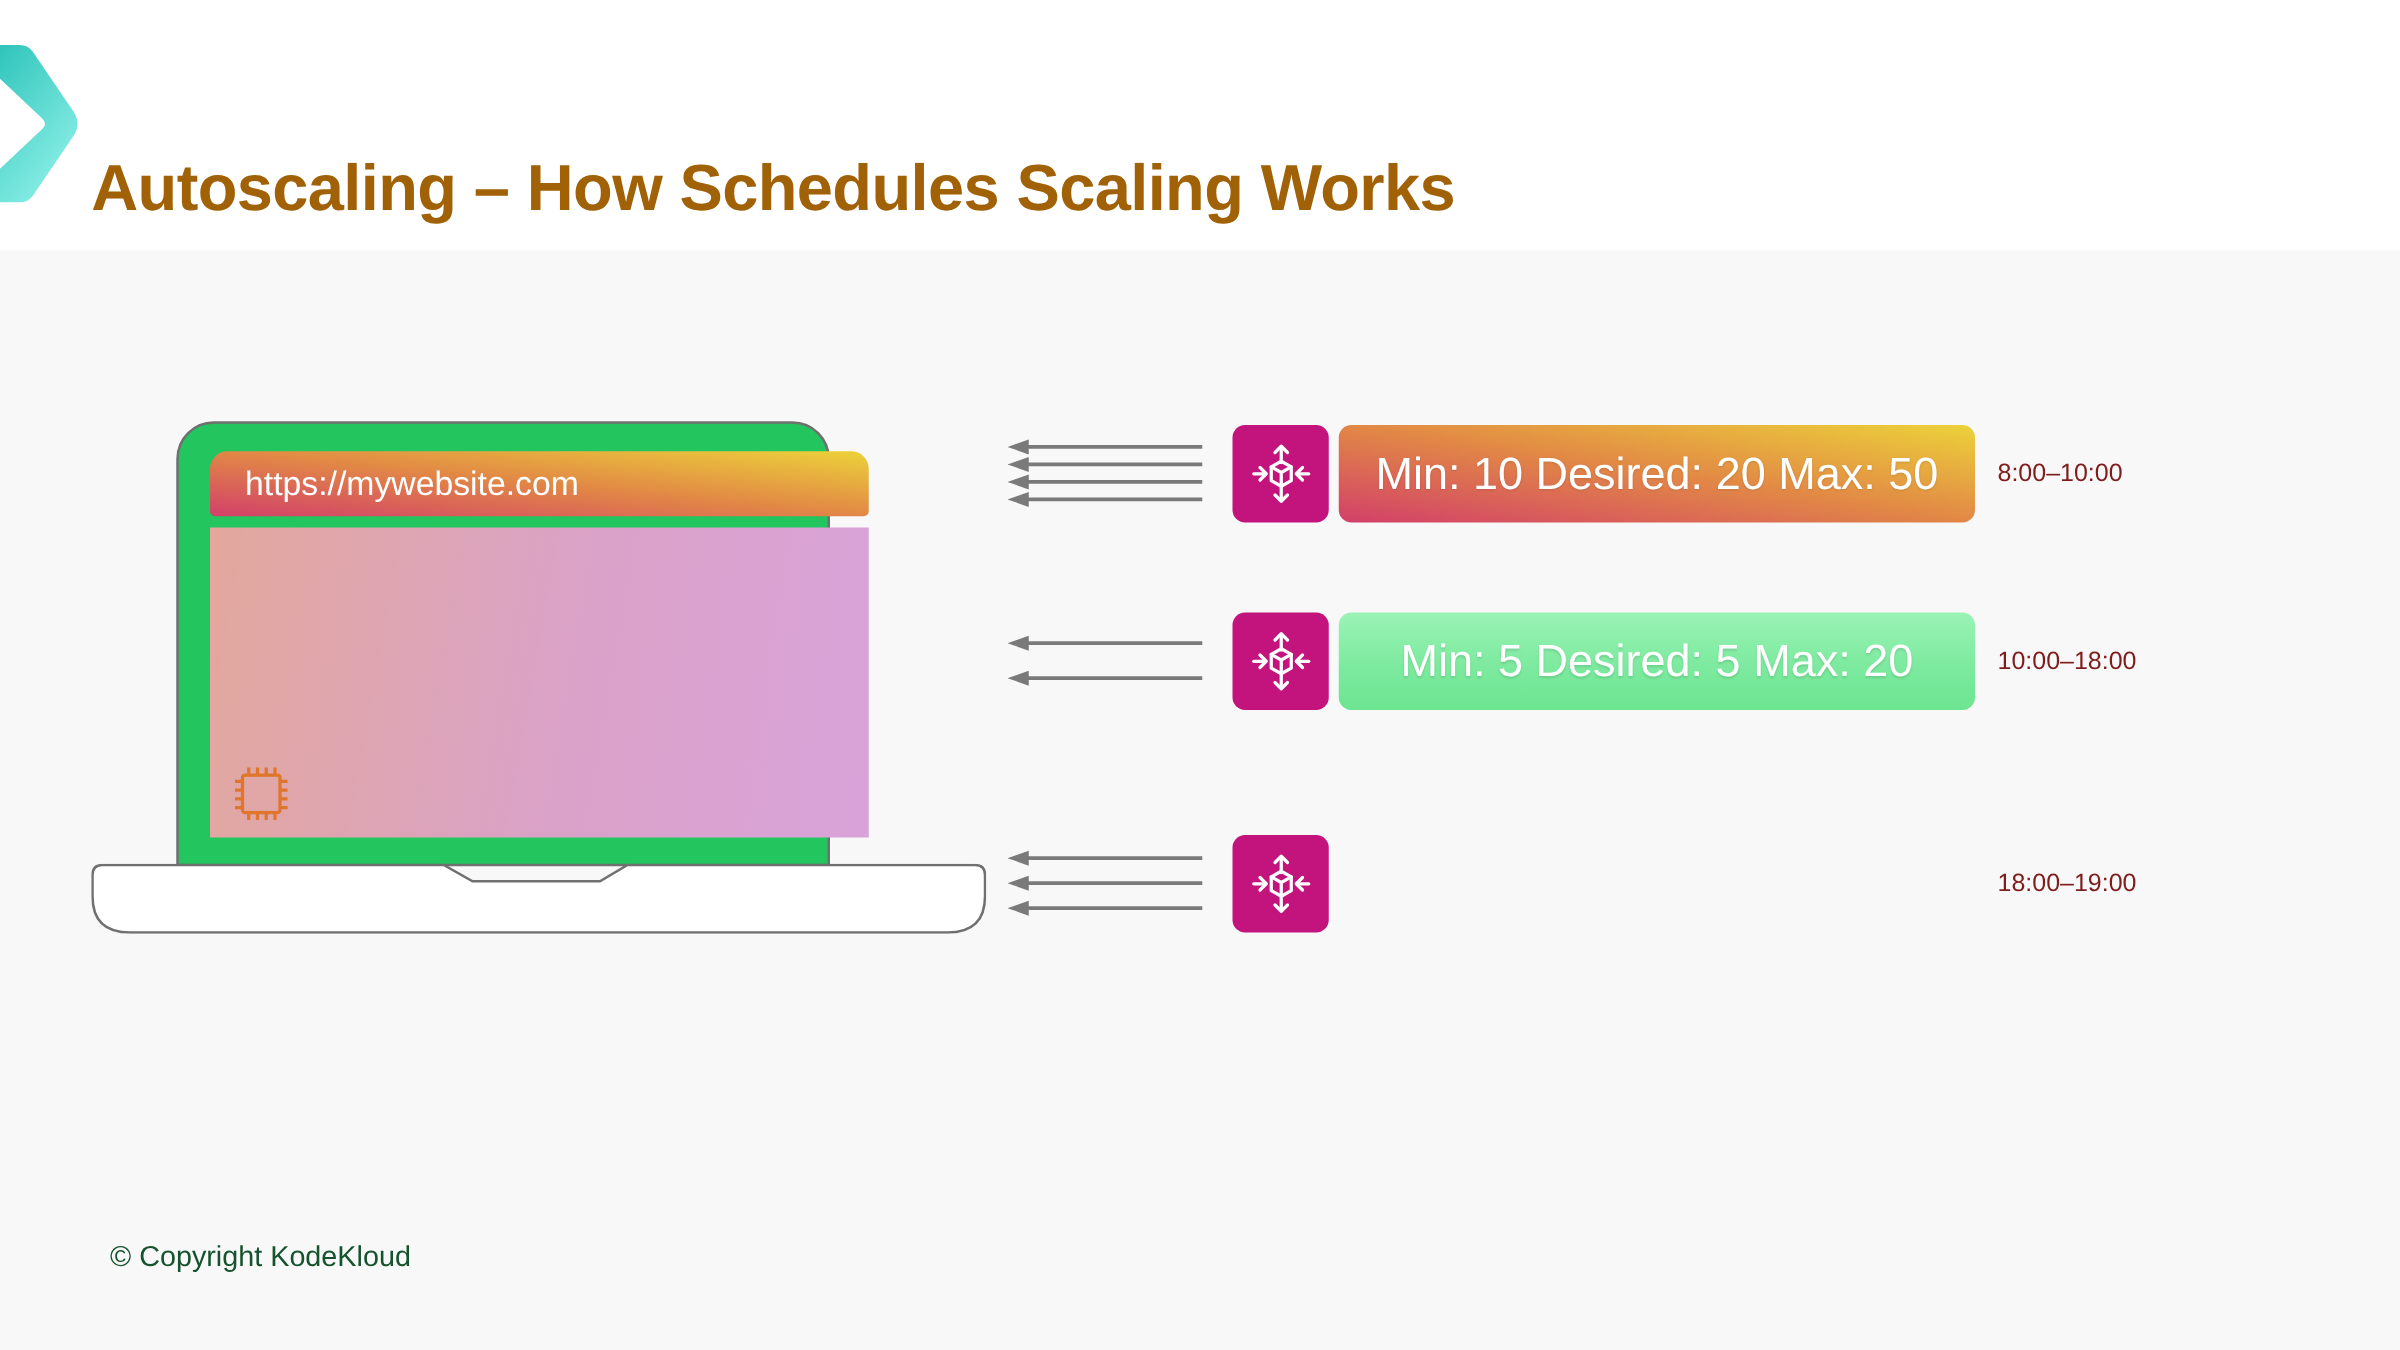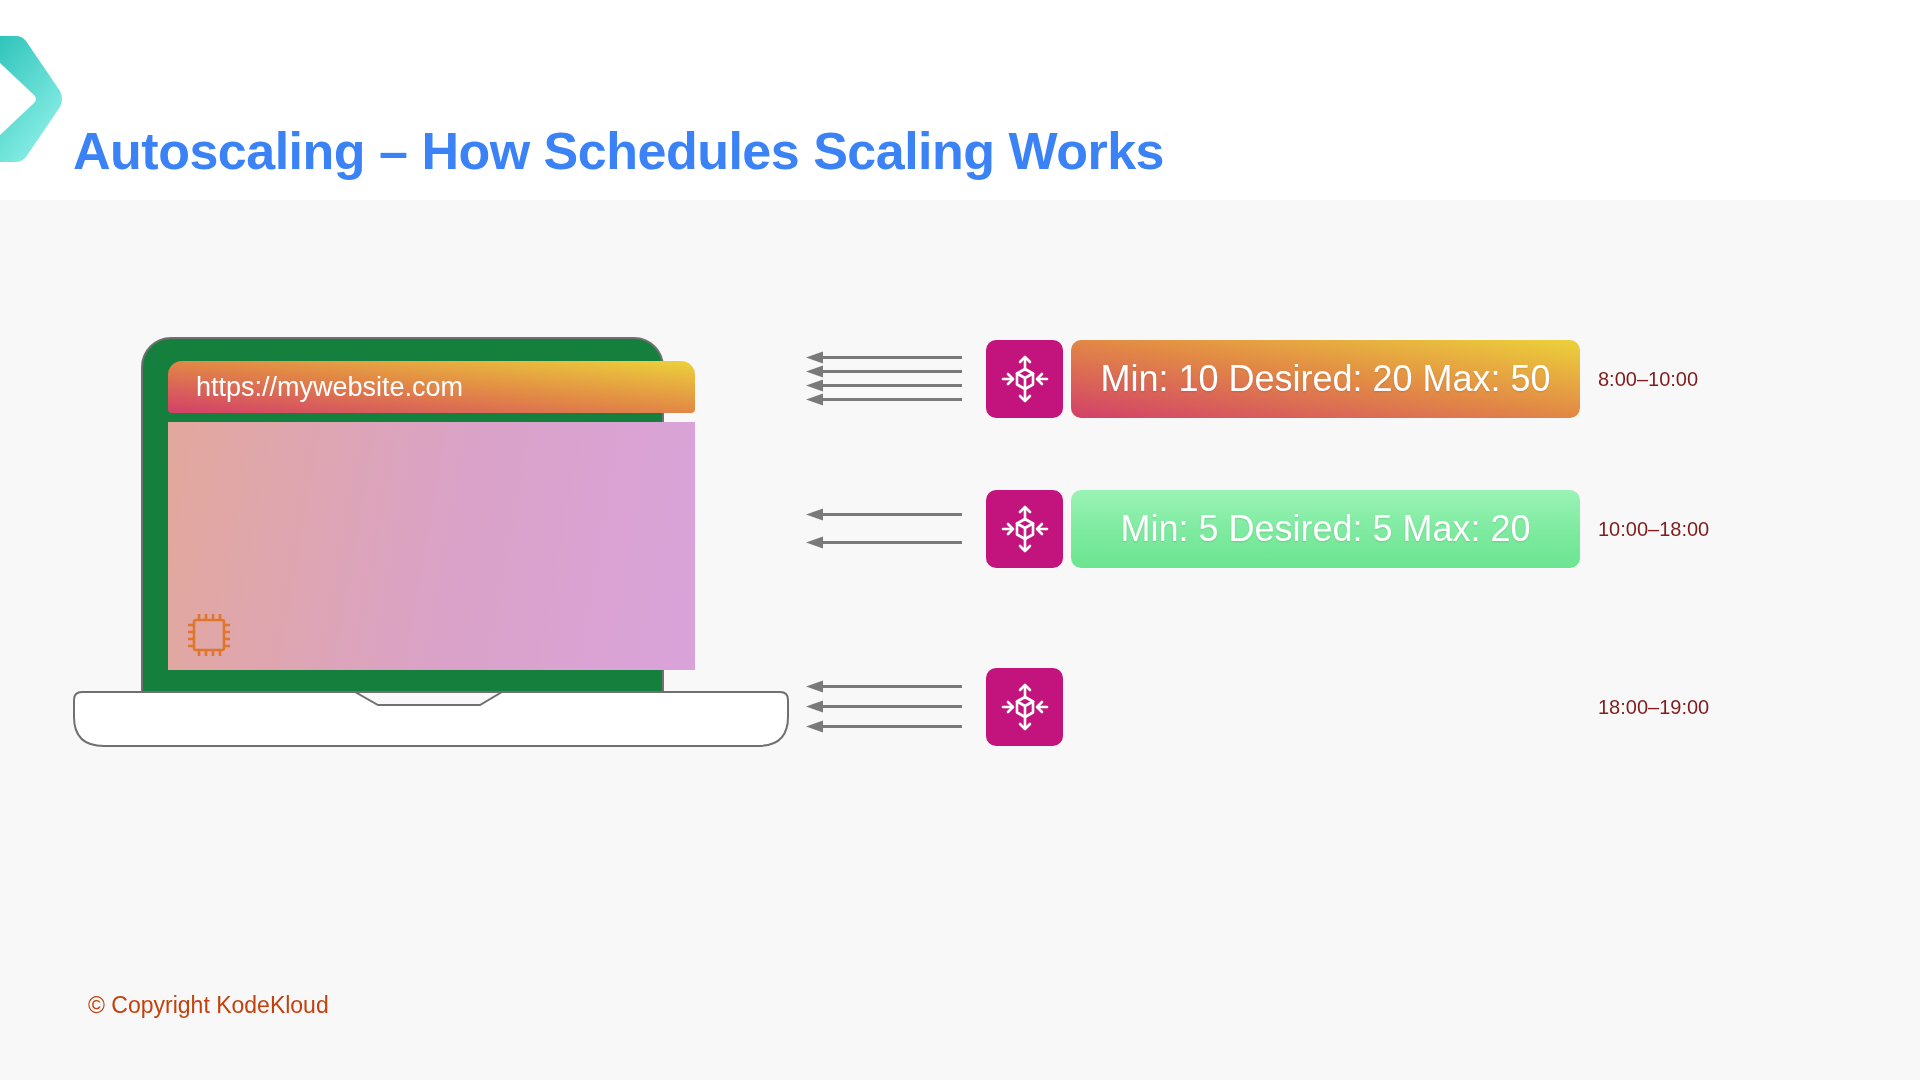--- a/index.html
+++ b/index.html
@@ -9,27 +9,27 @@
     font-family:"Liberation Sans", sans-serif;
   }
   .content-panel {
     position:absolute; left:0; top:200px; width:1920px; height:880px;
     background:#f8f8f9;
   }
   
   .logo { position:absolute; left:0; top:36px; width:64px; height:126px; }
   .page-title {
     position:absolute; left:73px; top:86px;
-    font-size:52px; color:#3b82f6; letter-spacing:-0.5px;
+    font-size:52px; color:#a16207; letter-spacing:-0.5px;
     white-space:nowrap;
   }
   
   .laptop-lid {
     position:absolute; left:141px; top:337px; width:523px; height:356px;
-    background:#15803d; border:2px solid #707070;
+    background:#22c55e; border:2px solid #707070;
     border-radius:30px 30px 0 0; box-sizing:border-box;
   }
   .browser-bar {
     position:absolute; left:25px; top:22px; width:527px; height:52px;
     border-radius:14px 14px 4px 4px;
     background:linear-gradient(to top right, #d24069 0%, #e28a45 52%, #ecd23a 100%);
     display:flex; align-items:center;
   }
   .browser-url {
     padding-left:28px; font-size:27px; color:#ffffff; white-space:nowrap;
@@ -58,21 +58,21 @@
   .bar-2 { background:linear-gradient(to bottom, #9af3b5 0%, #7dea9f 55%, #6ce590 100%); }
   .bar-3 { background:linear-gradient(100deg, #8150ec 0%, #7a4aea 45%, #5736dc 100%); }
   .time-label {
     position:absolute; left:792px; top:0; height:78px;
     display:flex; align-items:center;
     font-size:20px; color:#7f1d1d; white-space:nowrap;
   }
   
   .copyright {
     position:absolute; left:88px; top:992px;
-    font-size:23px; color:#c2410c; white-space:nowrap;
+    font-size:23px; color:#14532d; white-space:nowrap;
   }
 </style>
 </head>
 <body>
 
 <div class="slide">
 
   <svg class="logo" viewBox="0 0 64 126">
     <defs>
       <linearGradient id="tealGrad" x1="0" y1="0" x2="0.6" y2="1">

